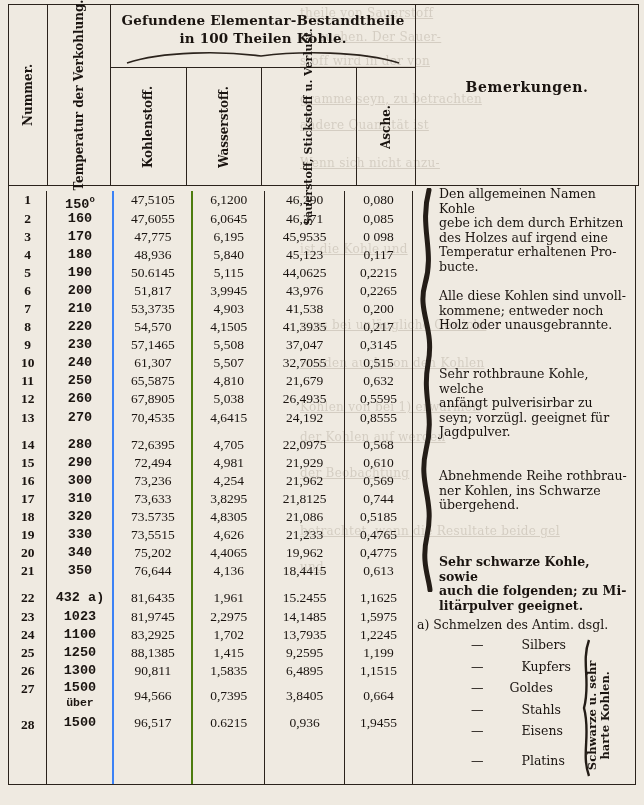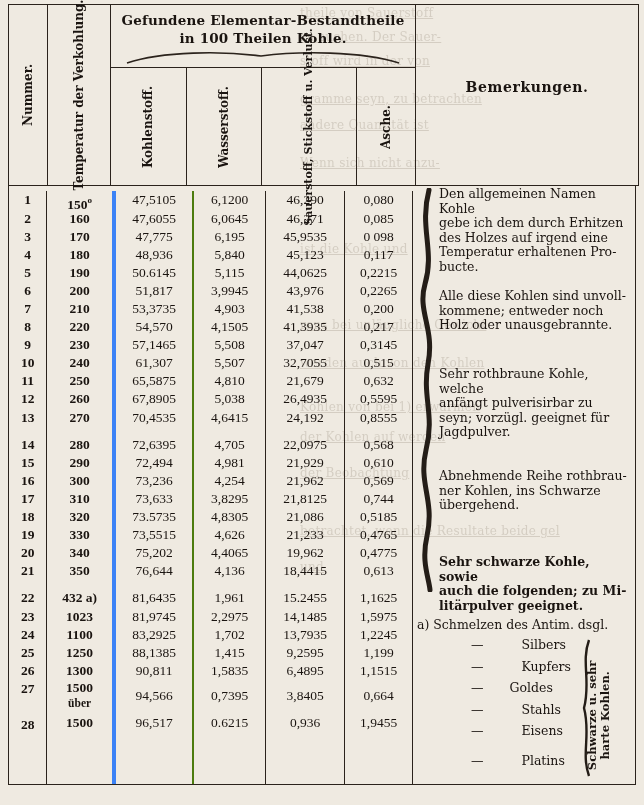--- a/index.html
+++ b/index.html
@@ -223,21 +223,21 @@
         <div class="cell cnum">22</div>
         <div class="cell cnum">23</div>
         <div class="cell cnum">24</div>
         <div class="cell cnum">25</div>
         <div class="cell cnum">26</div>
         <div class="cell cnum">27</div>
         <div class="cell"></div>
         <div class="cell cnum">28</div>
       </div>
 
-      <div class="col" style="width:66px;border-right:4px solid #3b82f6;">
+      <div class="col" style="width:66px;border-right:2px solid #3b82f6;font-family:Liberation Mono, monospace;">
         <div class="cell ctemp"><span>150</span><span class="sup">o</span></div>
         <div class="cell ctemp">160</div>
         <div class="cell ctemp">170</div>
         <div class="cell ctemp">180</div>
         <div class="cell ctemp">190</div>
         <div class="cell ctemp">200</div>
         <div class="cell ctemp">210</div>
         <div class="cell ctemp">220</div>
         <div class="cell ctemp">230</div>
         <div class="cell ctemp">240</div>

